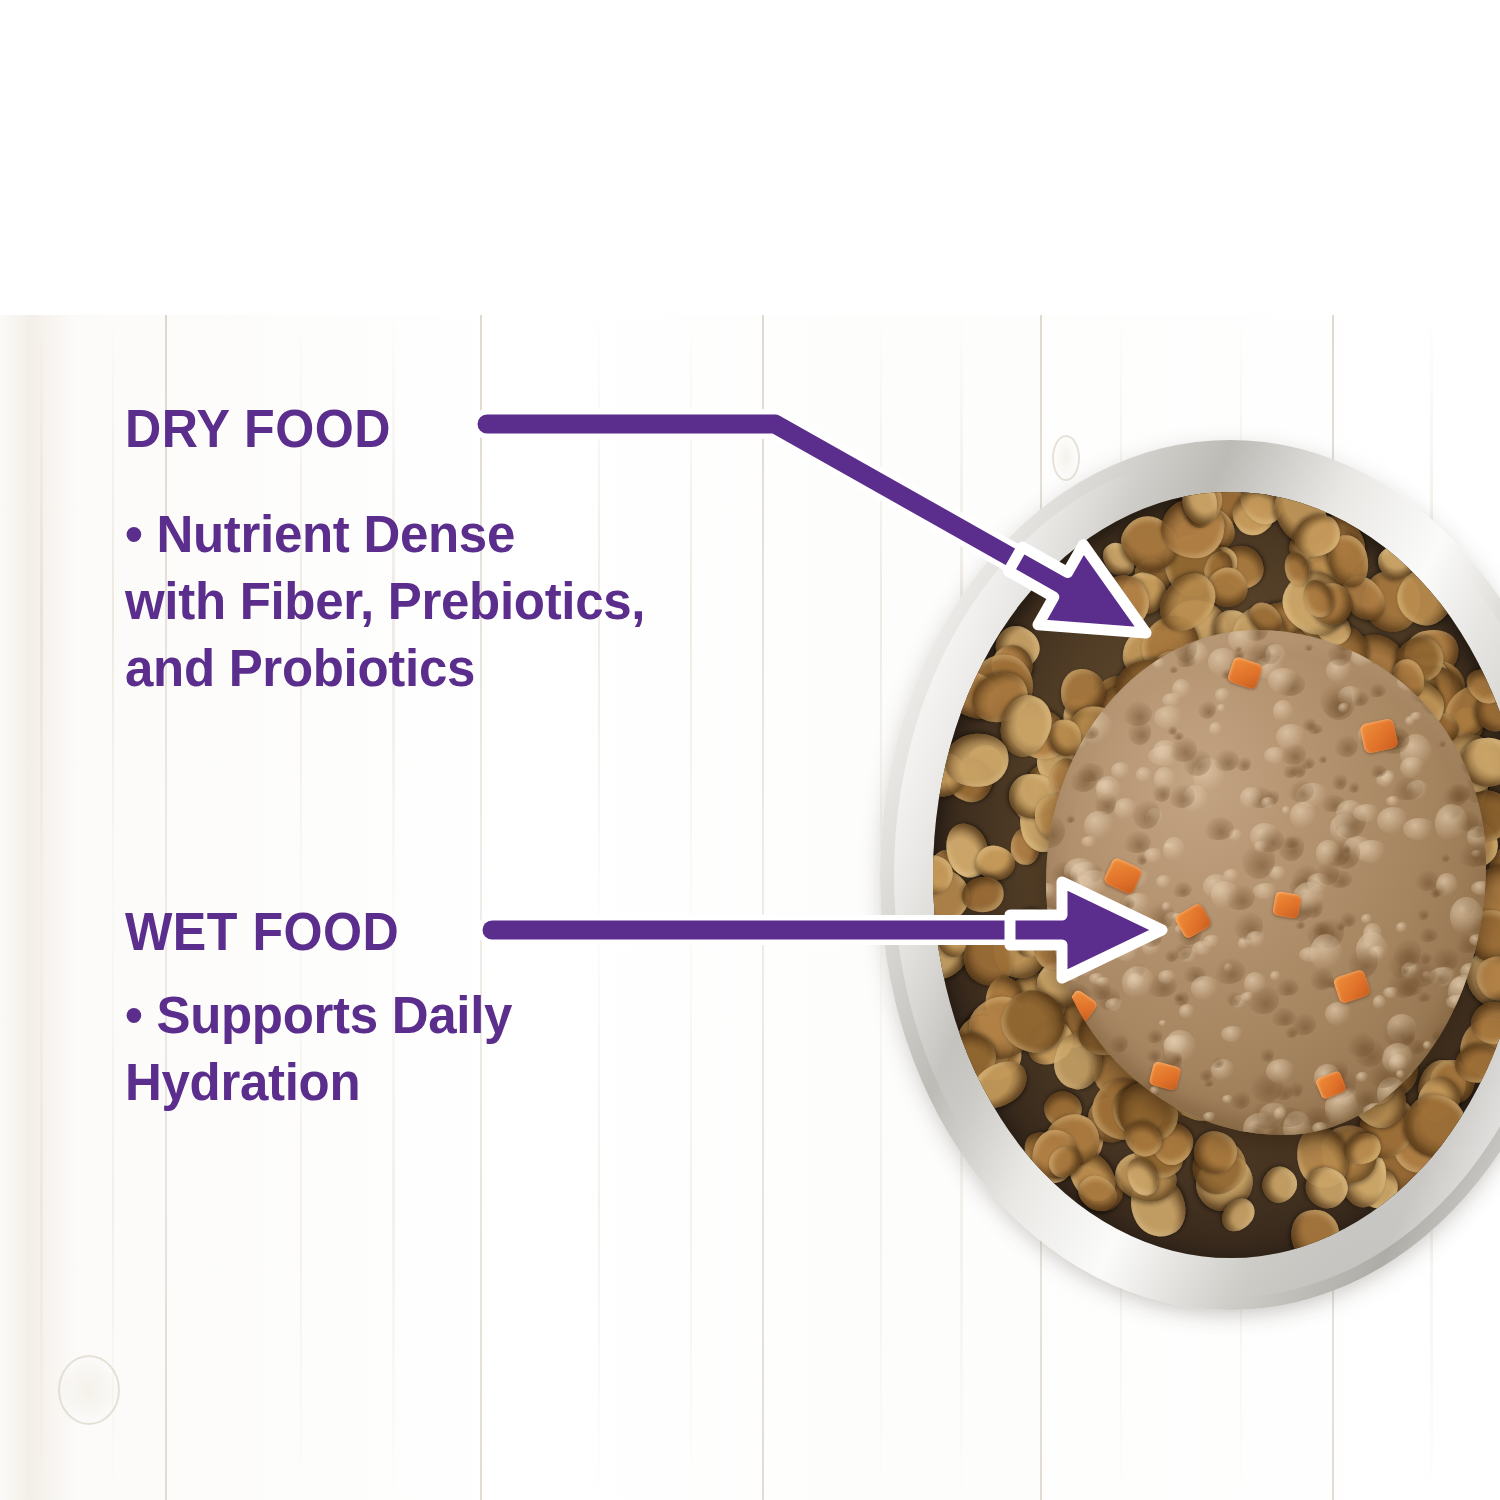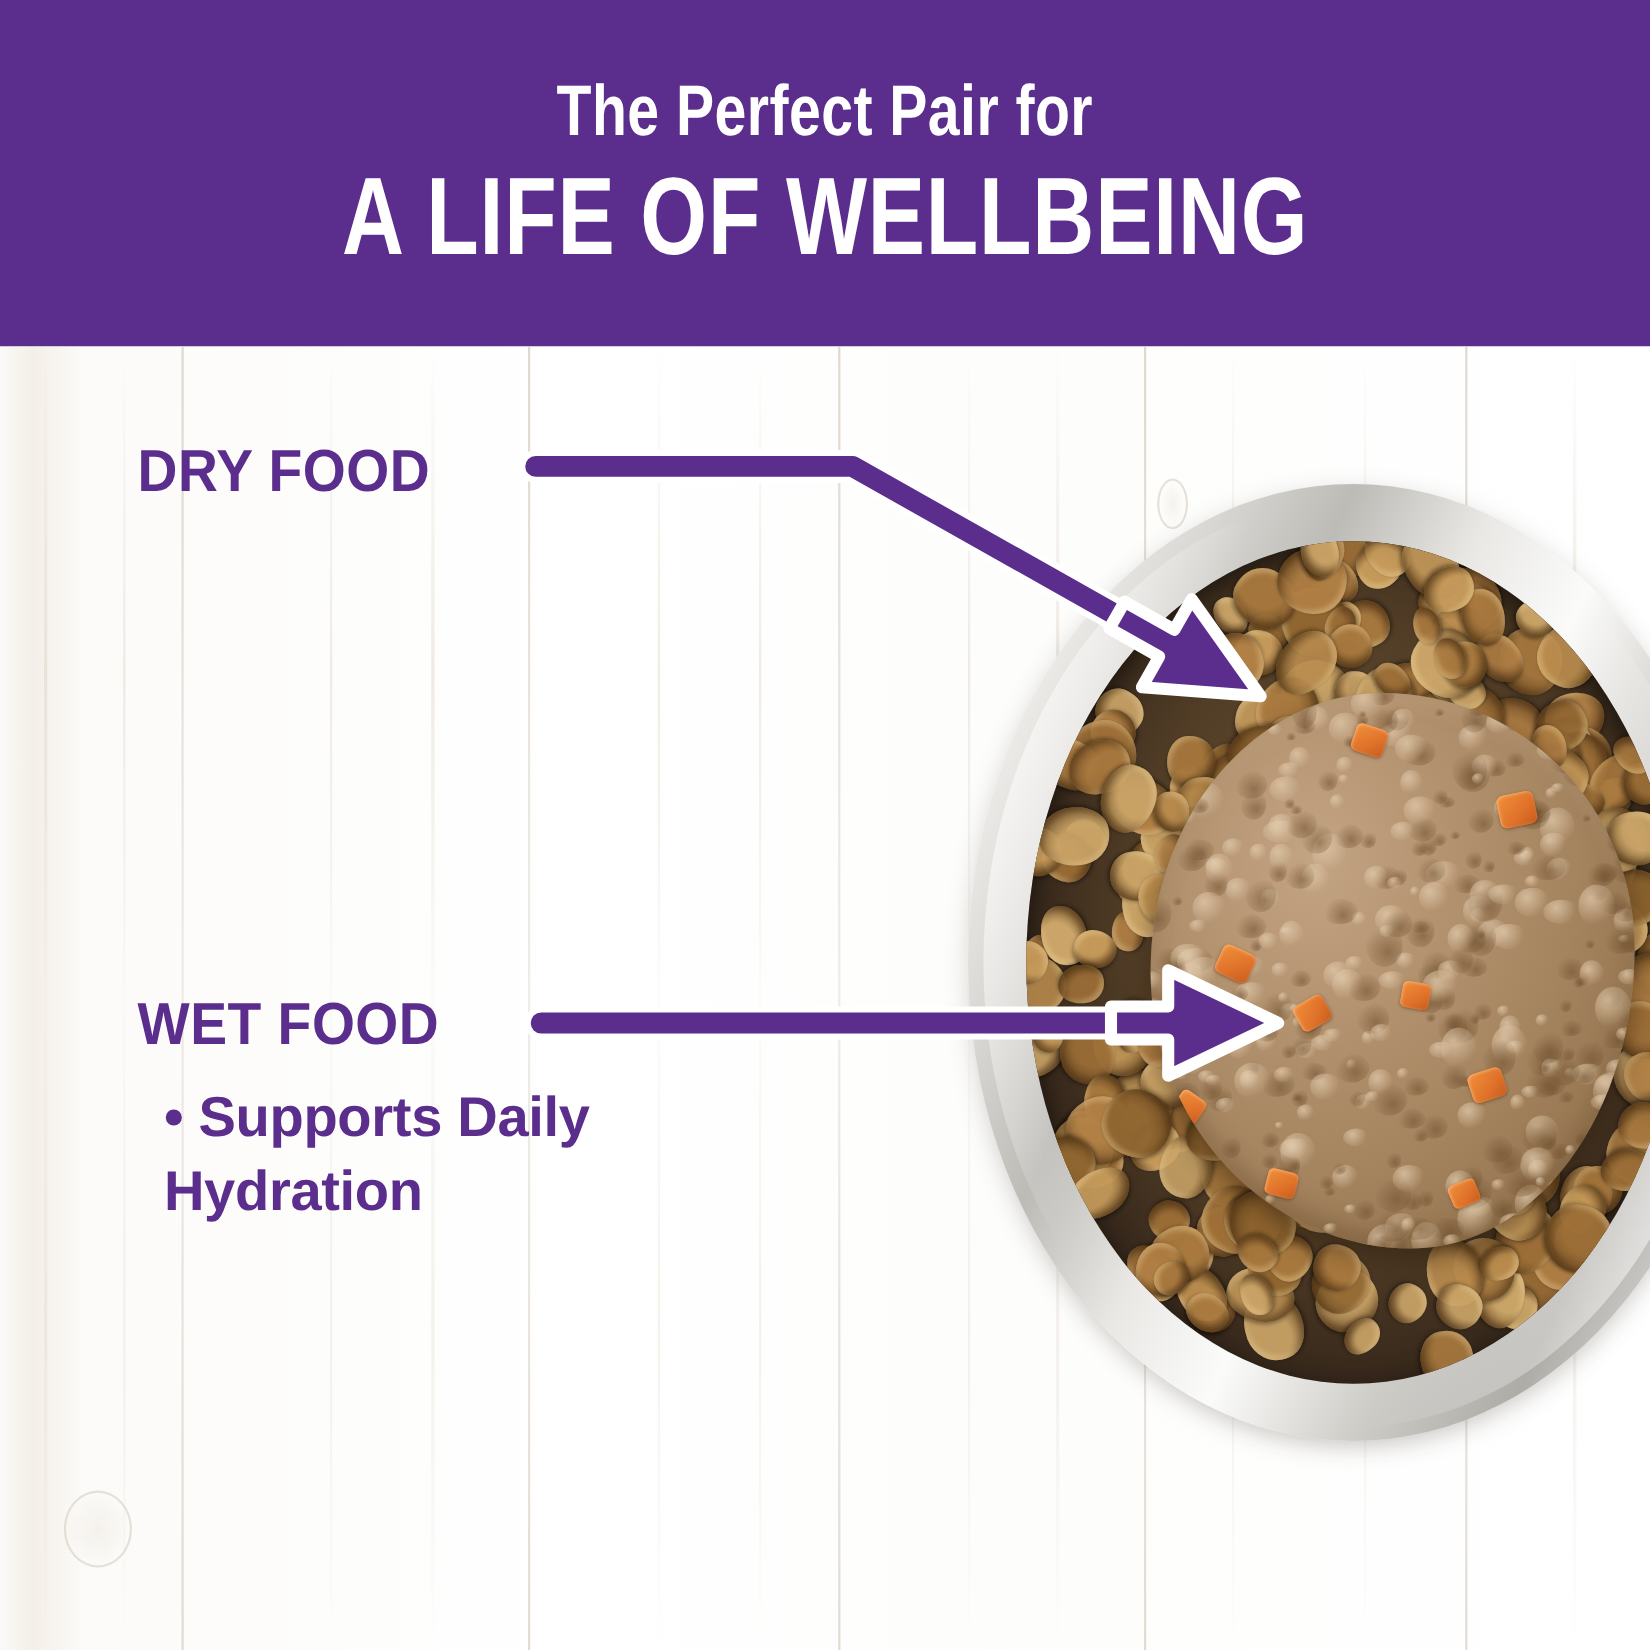--- a/index.html
+++ b/index.html
@@ -163,24 +163,20 @@
     background:linear-gradient(140deg,#f0903a,#e0722a 60%,#c75c1d);
     box-shadow:inset 1px 1px 3px rgba(255,200,150,0.6), 0 1px 3px rgba(80,40,10,0.5);
     border-radius:20%;
   }
 </style>
 </head>
 <body>
 
 <div id="root">
 
-  <div class="banner">
-    <div class="banner-line1">The Perfect Pair for</div>
-    <div class="banner-line2">A LIFE OF WELLBEING</div>
-  </div>
 
   <div class="wood">
     <div class="plank-seam" style="left:165px;"></div>
     <div class="plank-seam" style="left:480px;"></div>
     <div class="plank-seam" style="left:762px;"></div>
     <div class="plank-seam" style="left:1040px;"></div>
     <div class="plank-seam" style="left:1332px;"></div>
 
     <div class="grain" style="left:40px; width:3px;"></div>
     <div class="grain" style="left:112px; width:2px;"></div>
@@ -197,26 +193,29 @@
     <div class="knot" style="left:58px; top:1040px; width:62px; height:70px;"></div>
     <div class="knot" style="left:1052px; top:120px; width:28px; height:46px;"></div>
   </div>
 
   <div class="col">
 
     <div class="section-head" style="left:125px; top:82px;">DRY FOOD</div>
 
     <div class="bullets" style="left:125px; top:162px;">
       <div class="gap"></div>
+      <p class="b" style="white-space:pre-line;">• Nutrient Dense
+with Fiber, Prebiotics,
+and Probiotics</p>
     </div>
 
     <div class="section-head" style="left:125px; top:585px;">WET FOOD</div>
 
     <div class="bullets" style="left:125px; top:667px;">
-      <p class="b" style="white-space:pre-line;margin-left:24px;">• Supports Daily
+      <p class="b" style="white-space:pre-line;">• Supports Daily
 Hydration</p>
       <div class="gap"></div>
     </div>
   </div>
 
   <div class="bowl-wrap">
     <div class="bowl-shadow"></div>
     <div class="bowl-outer">
       <div class="bowl-rim-hi"></div>
       <div class="bowl-inner" id="bowl-inner">

